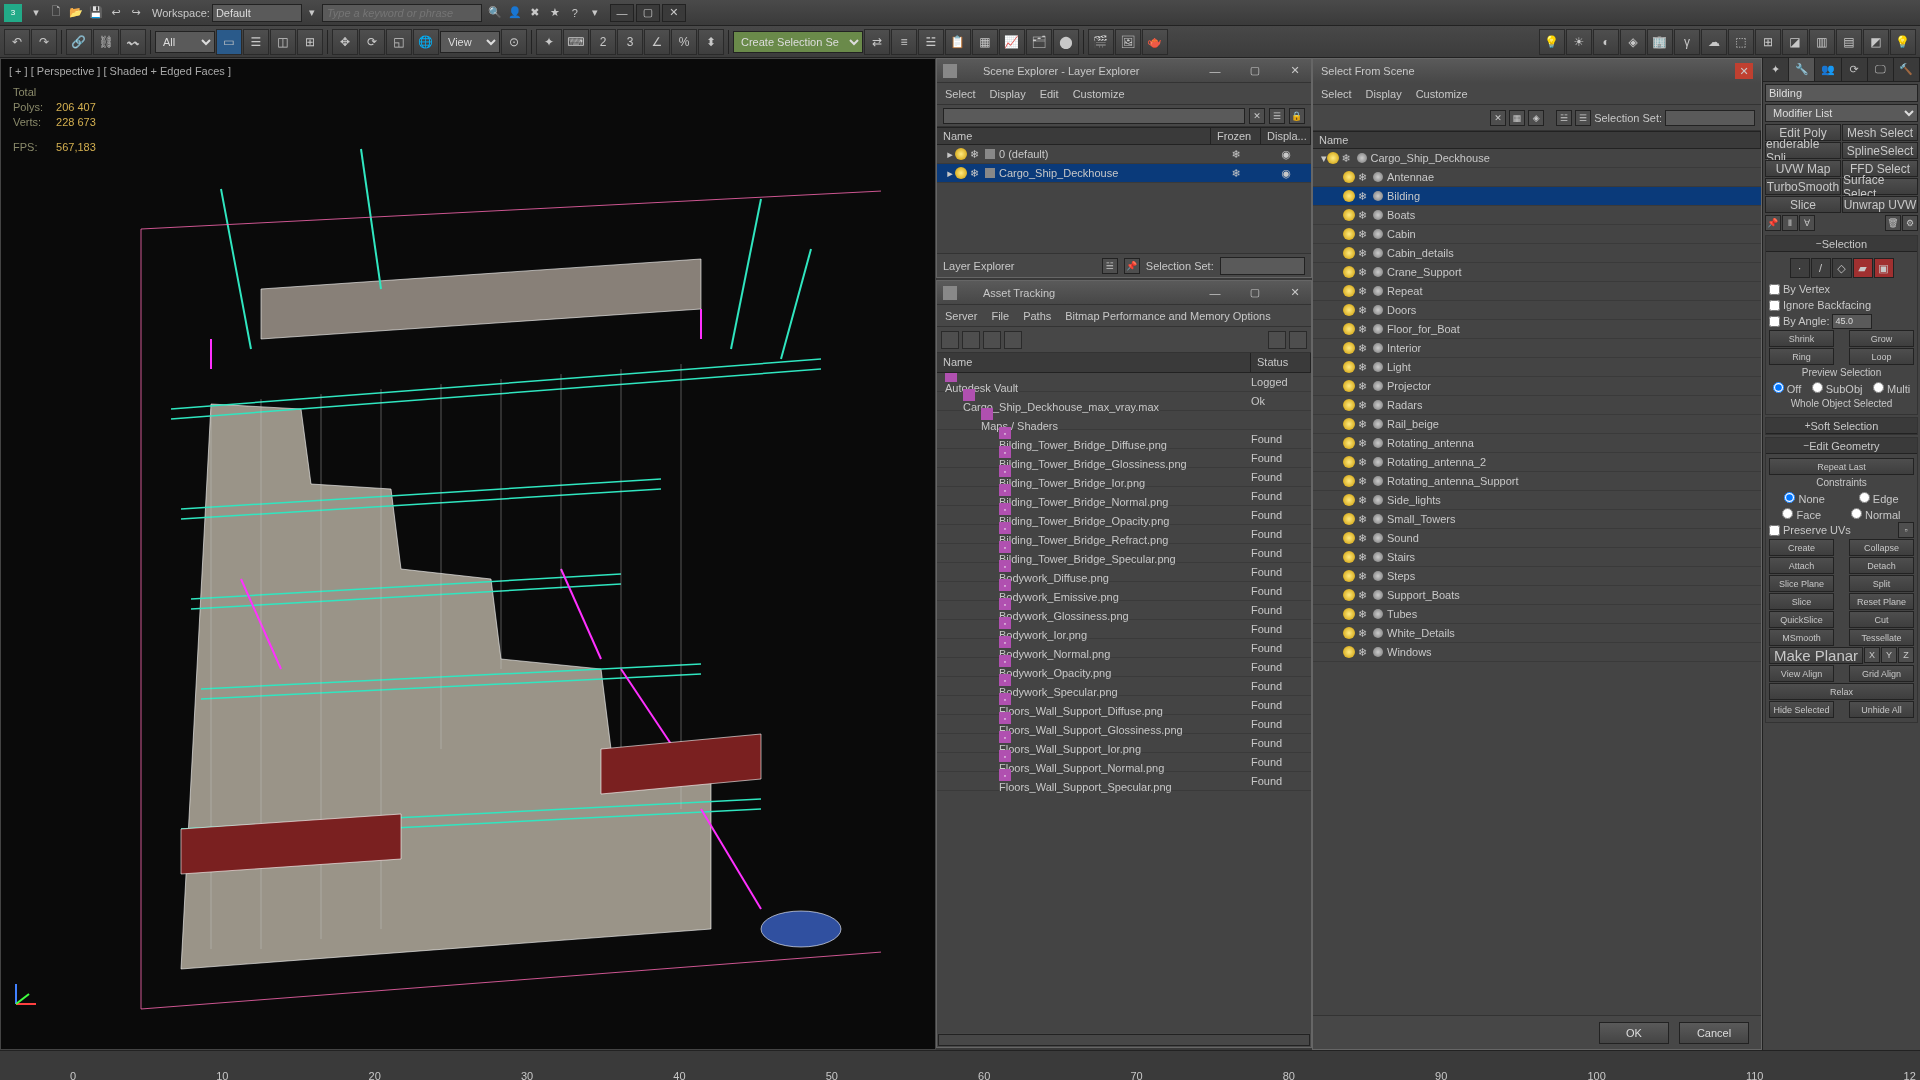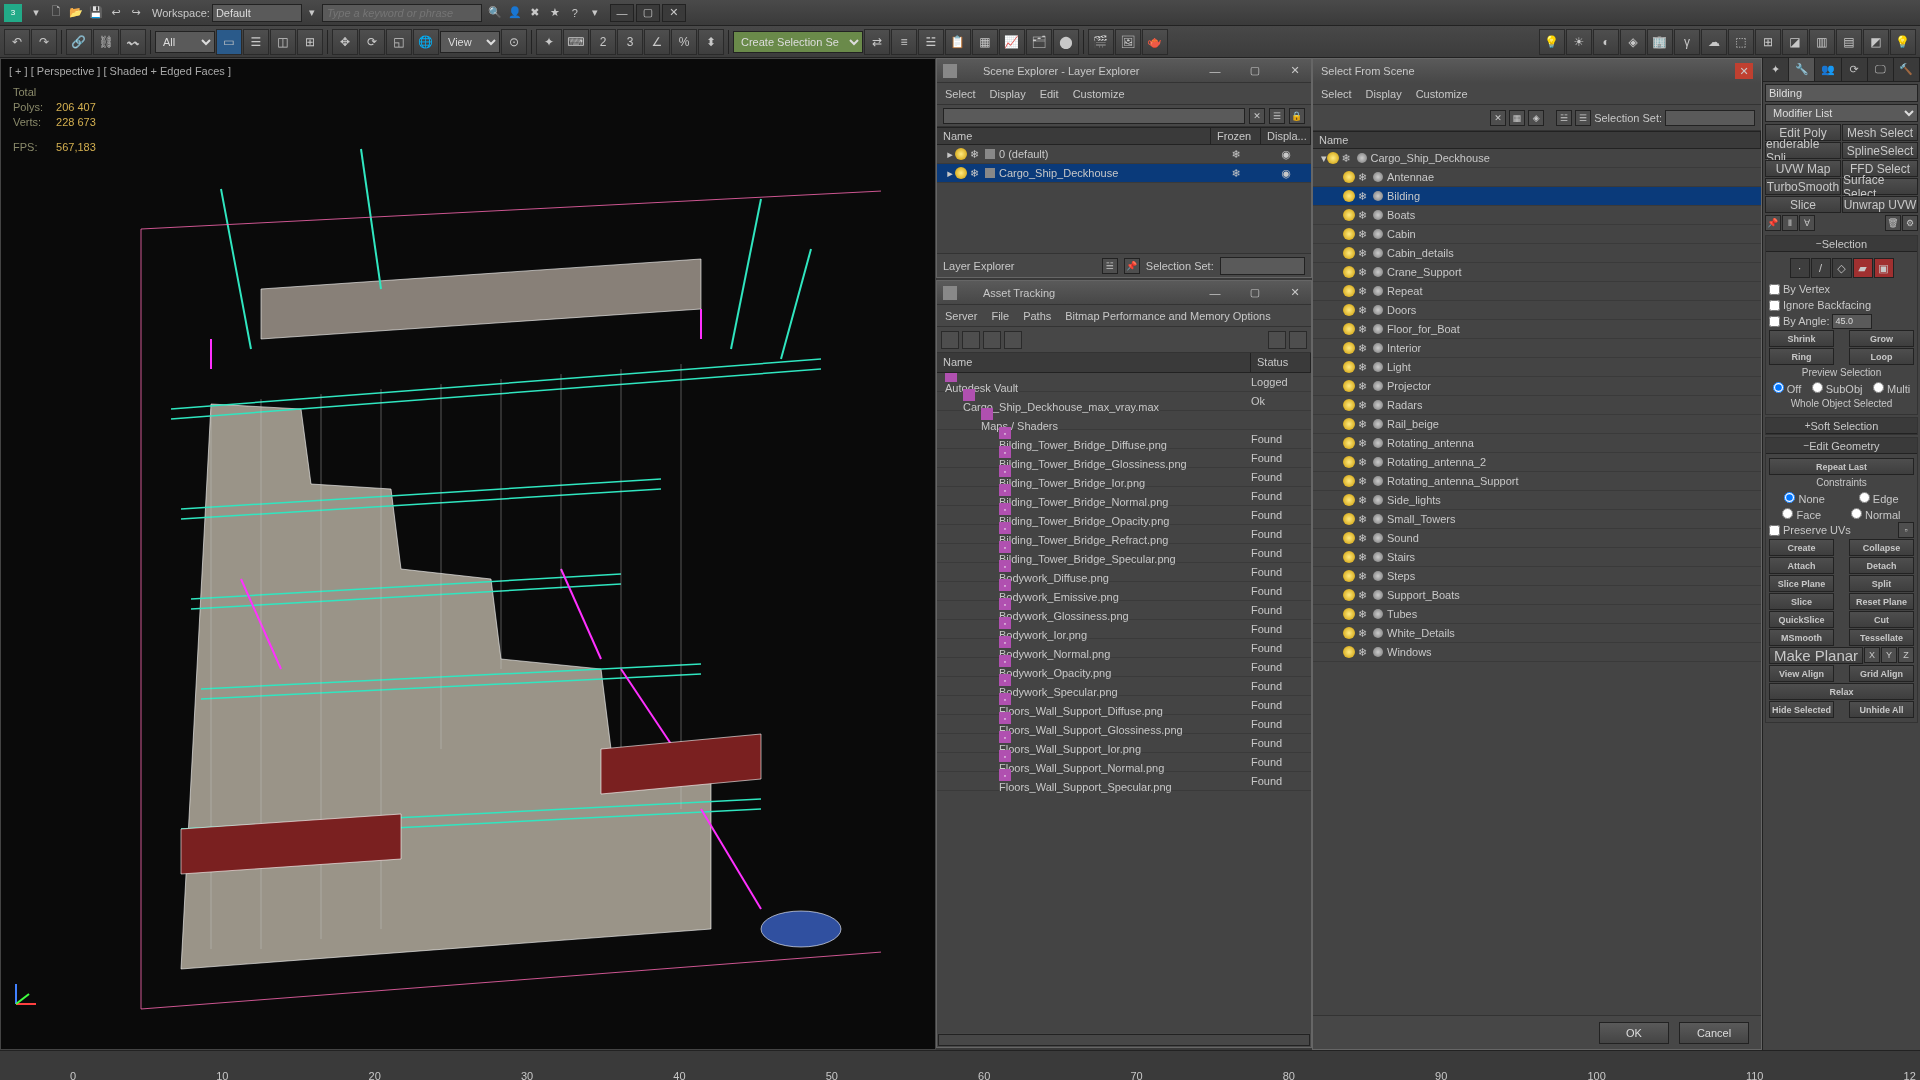--- a/index.html
+++ b/index.html
@@ -83,21 +83,21 @@
 .rollout { border:1px solid #333; margin-bottom:2px; }
 .rollout-head { height:16px; background:#3a3a3a; display:flex; align-items:center; justify-content:center; cursor:pointer; border-bottom:1px solid #222; font-size:10px; }
 .rollout-body { padding:3px; }
 .so-icons { display:flex; gap:1px; justify-content:center; margin:3px 0; }
 .so-icons .so { width:20px; height:20px; border:1px solid #222; background:#3e3e3e; display:flex; align-items:center; justify-content:center; cursor:pointer; }
 .so-icons .so.red { background:#a03030; }
 .chk-row { display:flex; align-items:center; height:16px; gap:3px; font-size:10px; }
 .chk-row input[type=checkbox] { width:11px; height:11px; }
 .chk-row input[type=radio] { width:11px; height:11px; }
 .spin { width:40px; height:15px; background:#5a5a5a; border:1px solid #222; color:#ddd; font-size:9px; padding:0 2px; }
-.btn-pair { display:grid; grid-template-columns:1fr 1fr; gap:15px; margin:1px 0;font-weight:bold; }
+.btn-pair { display:grid; grid-template-columns:1fr 1fr; gap:15px; margin:1px 0; }
 .btn-pair .bp { height:17px; background:linear-gradient(#4e4e4e,#3e3e3e); border:1px solid #222; display:flex; align-items:center; justify-content:center; font-size:9px; cursor:pointer; }
 .btn-pair .bp.wide { grid-column:1/3; }
 .label-center { text-align:center; font-size:10px; margin:2px 0; }
 
 .timeline { position:absolute; bottom:0; left:0; right:0; height:30px; background:#3a3a3a; border-top:1px solid #222; display:flex; align-items:center; }
 .timeline .slider { flex:1; height:18px; background:#2a2a2a; border:1px solid #111; margin:0 4px; position:relative; }
 .timeline .slider .handle { position:absolute; left:4px; top:1px; width:60px; height:14px; background:#555; border:1px solid #777; font-size:9px; display:flex; align-items:center; justify-content:center; }
 .timeline .ticks { position:absolute; bottom:0; left:70px; right:4px; height:10px; display:flex; justify-content:space-between; font-size:9px; color:#888; }
 
 .title-icons { display:flex; gap:2px; margin-left:4px; }

